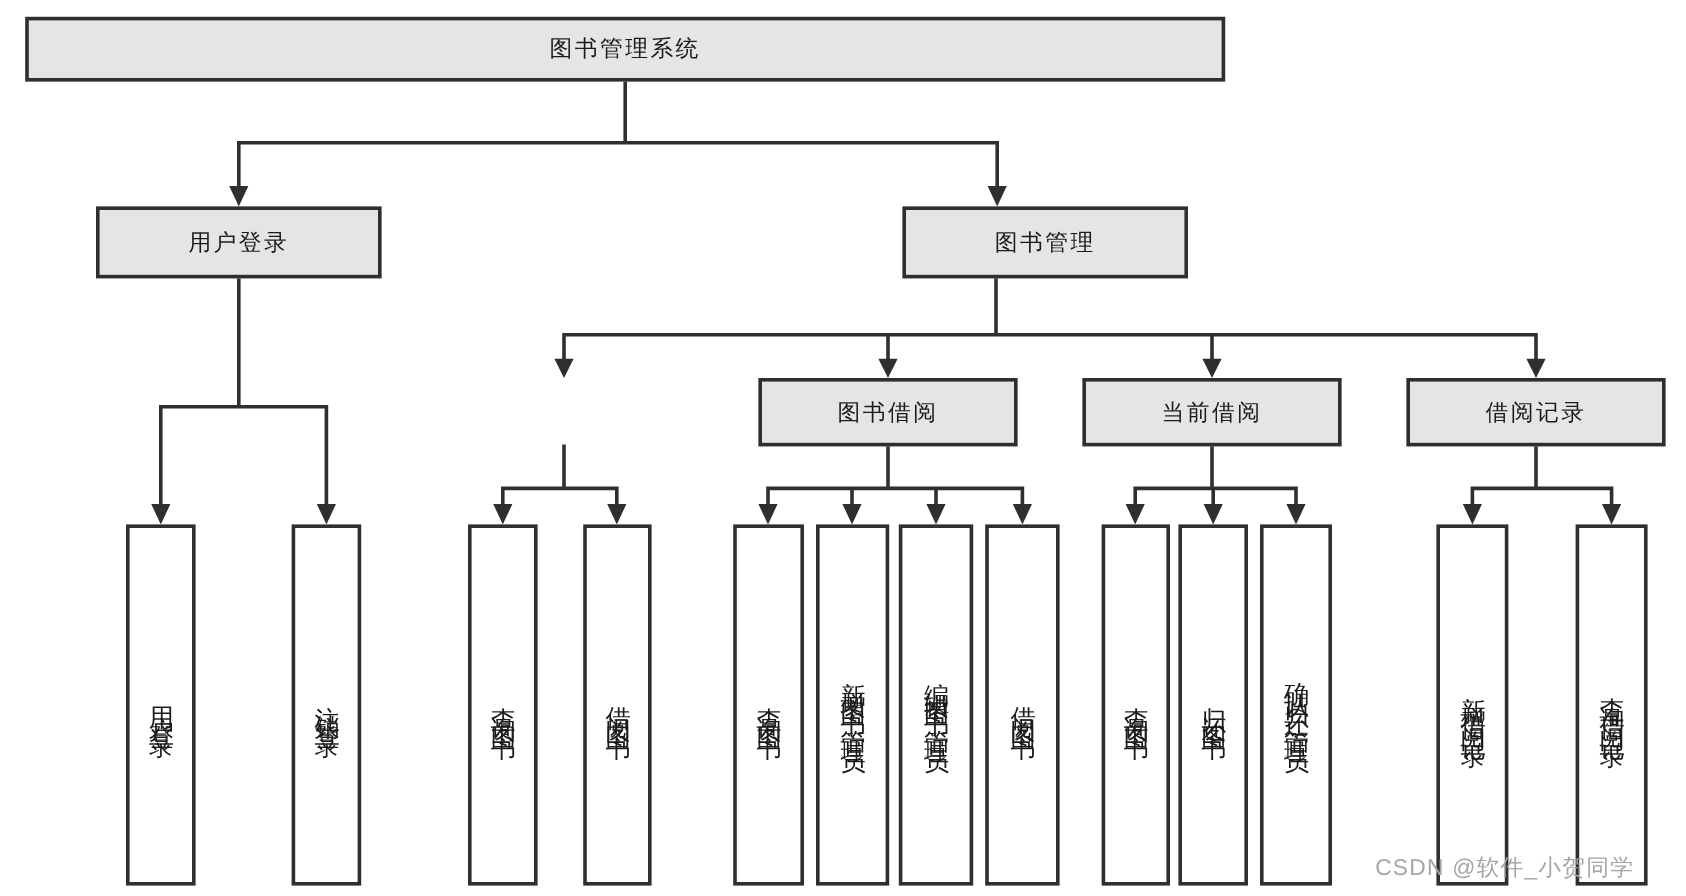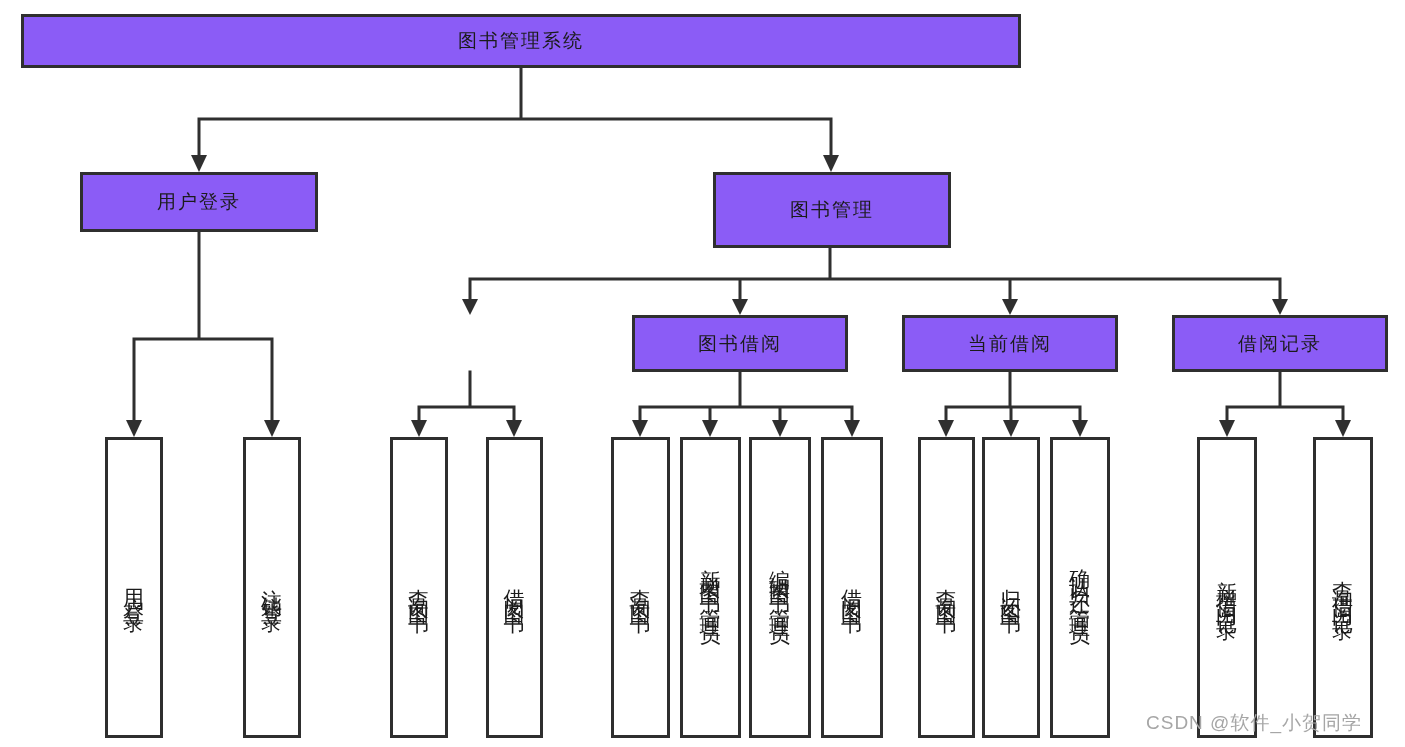--- a/index.html
+++ b/index.html
@@ -18,21 +18,21 @@
     background: var(--bg);
     overflow: hidden;
   }
   .connectors {
     position: absolute;
     left: 0; top: 0;
     color: var(--line);
   }
   .hnode {
     position: absolute;
-    background: #8b5cf6;
+    background: #e5e5e5;
     border: 3px solid var(--line);
     display: flex;
     align-items: center;
     justify-content: center;
     font-size: 19px;
     letter-spacing: 2px;
     color: var(--text);
     white-space: nowrap;
   }
   .vnode {
@@ -95,21 +95,21 @@
       <polygon points="1003,420 1019,420 1011,437"></polygon>
       <polygon points="1072,420 1088,420 1080,437"></polygon>
       <polygon points="1219,420 1235,420 1227,437"></polygon>
       <polygon points="1335,420 1351,420 1343,437"></polygon>
     </g>
   </svg>
 
   <div class="hnode" style="left:21px; top:14px; width:1000px; height:54px;">图书管理系统</div>
 
   <div class="hnode" style="left:80px; top:172px; width:238px; height:60px;">用户登录</div>
-  <div class="hnode" style="left:713px; top:172px; width:238px; height:76px;">图书管理</div>
+  <div class="hnode" style="left:752px; top:172px; width:238px; height:60px;">图书管理</div>
 
   <div class="hnode" style="left:902px; top:315px; width:216px; height:57px;">当前借阅</div>
   <div class="hnode" style="left:632px; top:315px; width:216px; height:57px;">图书借阅</div>
   <div class="hnode" style="left:1172px; top:315px; width:216px; height:57px;">借阅记录</div>
 
   <div class="vnode" style="left:105px; top:437px; width:58px; height:301px;">
     <span class="vlabel">用户登录</span>
   </div>
   <div class="vnode" style="left:243px; top:437px; width:58px; height:301px;">
     <span class="vlabel">注销登录</span>

